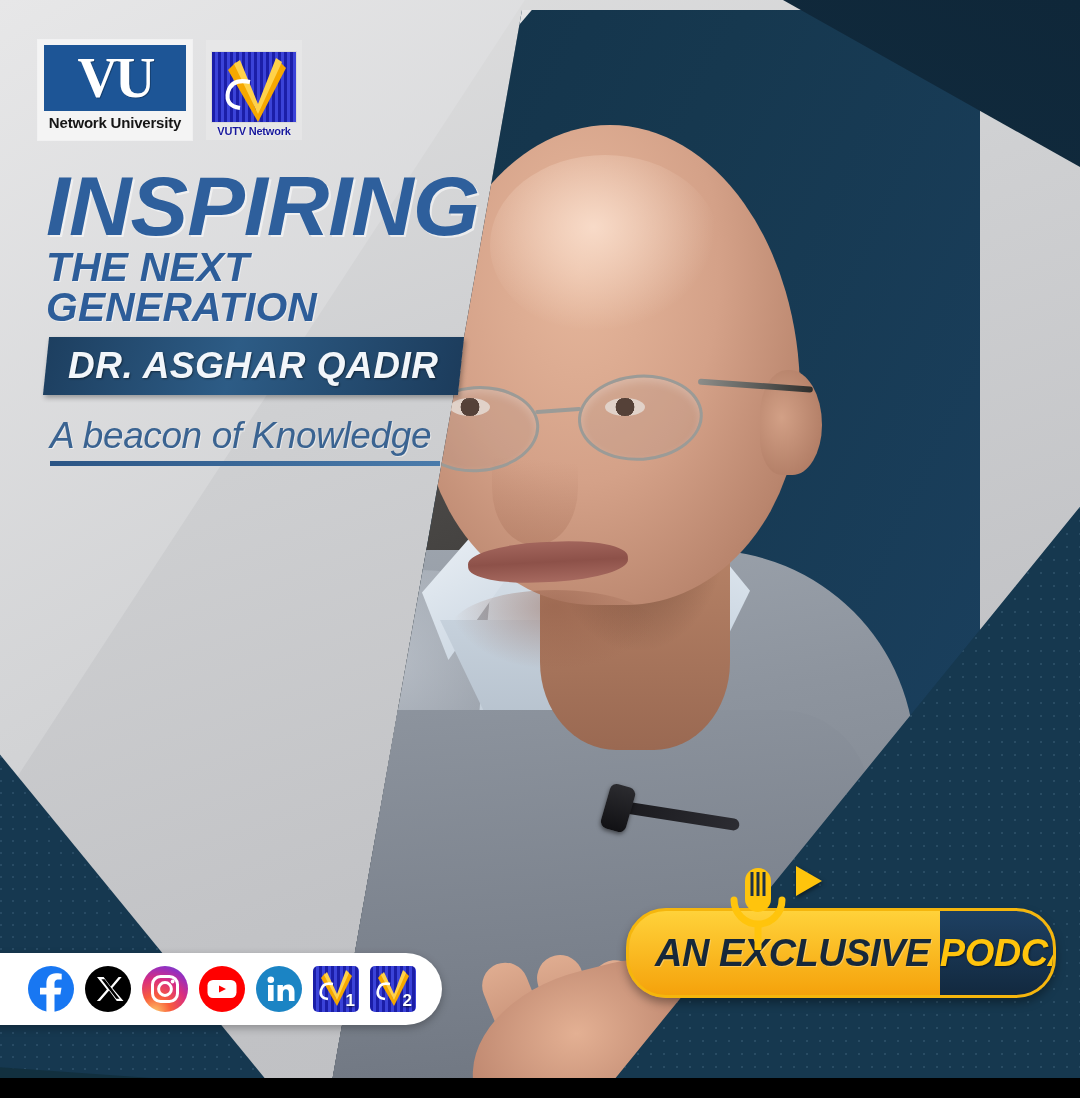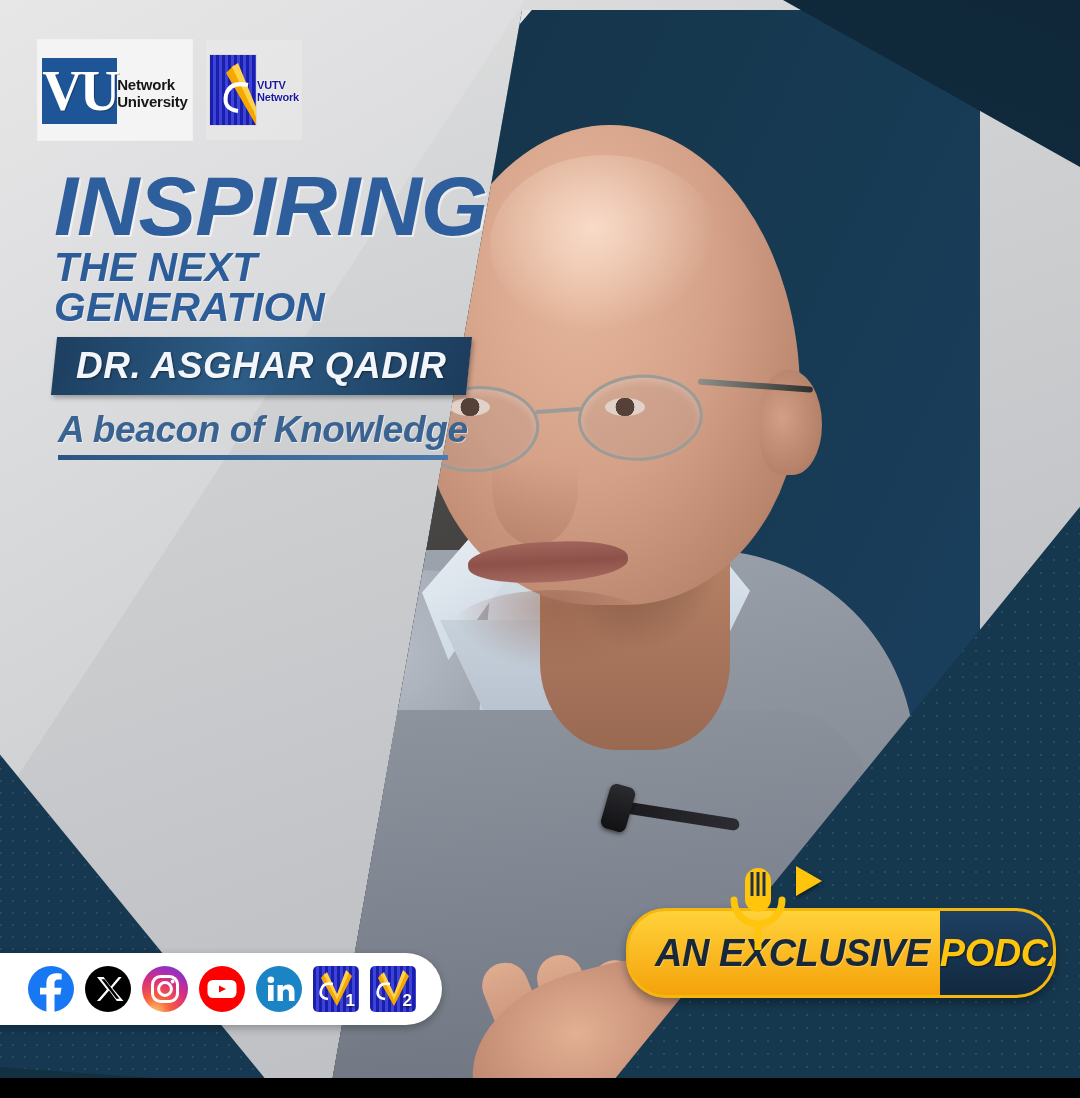--- a/index.html
+++ b/index.html
@@ -248,23 +248,22 @@
     position:absolute; left:0; top:0; width:1080px; height:1078px;
     background: #12303f;
     clip-path: polygon(0 99%, 14% 100%, 0 100%);
     pointer-events:none;
   }
 
   
   .logos { position:absolute; left: 38px; top: 40px; display:flex; align-items:flex-end; gap: 14px; }
   .logo-vu {
     width: 154px; height: 100px; background:#f4f4f4;
-    padding: 5px 6px 3px; display:flex; align-items:center;
+    padding: 5px 6px 3px; display:flex; flex-direction:column; align-items:center;
     box-shadow: 0 0 0 1px rgba(255,255,255,.5);
-    justify-content: center;
   }
   .vu-mark {
     width: 100%; height: 66px; background:#1d5596;
     display:flex; align-items:center; justify-content:center;
   }
   .vu-letters {
     font-family: "Liberation Serif", serif; font-weight: 700;
     font-size: 56px; line-height: .86; color:#fff; letter-spacing: -3px;
     text-shadow: 1px 1px 0 rgba(0,0,0,.25);
   }
@@ -272,34 +271,34 @@
     font-size: 15px; font-weight: 700; color:#161616; margin-top: 3px; letter-spacing:-.2px;
   }
   .logo-gop {
     width: 80px; height: 100px; background: rgba(236,236,236,.55);
     display:flex; flex-direction:column; align-items:center; justify-content:flex-end; padding-bottom:2px;
   }
   .gop-emblem { width: 68px; height: 74px; position:relative; }
   .gop-name { font-size: 12.5px; font-weight: 700; color:#2f7a3b; letter-spacing:-.3px; }
   .logo-vutv {
     width: 96px; height: 100px; background: rgba(236,236,236,.5);
-    display:flex; flex-direction:row; align-items:center; justify-content:flex-end; padding:3px;
+    display:flex; flex-direction:column; align-items:center; justify-content:flex-end; padding:3px;
   }
   .vutv-mark {
     width: 86px; height: 72px; position:relative; overflow:hidden;
     background: repeating-linear-gradient(90deg,#1b1ea8 0 3px,#3b43d8 3px 6px);
     border: 1px solid #d9d9d9;
   }
   .vutv-name {
     font-size: 11px; font-weight: 800; color:#17189c; margin-top:2px; letter-spacing:-.2px;
     text-shadow: 0 0 2px #fff;
   }
 
   
-  .headline { position:absolute; left: 54px; top: 168px; width: 470px; }
+  .headline { position:absolute; left: 46px; top: 168px; width: 470px; }
   .h-inspiring {
     font-family: "Liberation Sans", sans-serif;
     font-style: italic; font-weight: 700;
     font-size: 84px; line-height: .92; color:#2e5f9c;
     letter-spacing: -1px;
     transform: scaleX(1.03);
     transform-origin: left center;
     text-shadow: 2px 2px 0 rgba(255,255,255,.55);
   }
   .h-next {
@@ -316,22 +315,22 @@
     display:flex; align-items:center;
     box-shadow: 2px 3px 5px rgba(0,0,0,.3);
   }
   .name-banner span {
     display:block; transform: skewX(6deg);
     font-style: italic; font-weight: 700; font-size: 37px;
     color:#f2f6fa; letter-spacing: .5px; padding-left: 22px;
     text-shadow: 1px 1px 2px rgba(0,0,0,.45);
   }
   .tagline {
-    margin-top: 14px;
-    font-style: italic; font-weight: 700; font-size: 37px;
+    margin-top: 20px;
+    font-style: italic; font-weight: 400; font-size: 37px;
     color:#3a6391; letter-spacing: -.4px; padding-left: 4px;
     text-shadow: 1px 1px 0 rgba(255,255,255,.5);
   }
   .tag-rule {
     margin-top: 4px; margin-left: 4px; width: 390px; height: 5px;
     background: linear-gradient(90deg,#2b5585,#4a7bab);
   }
 
   
   .social-bar {

